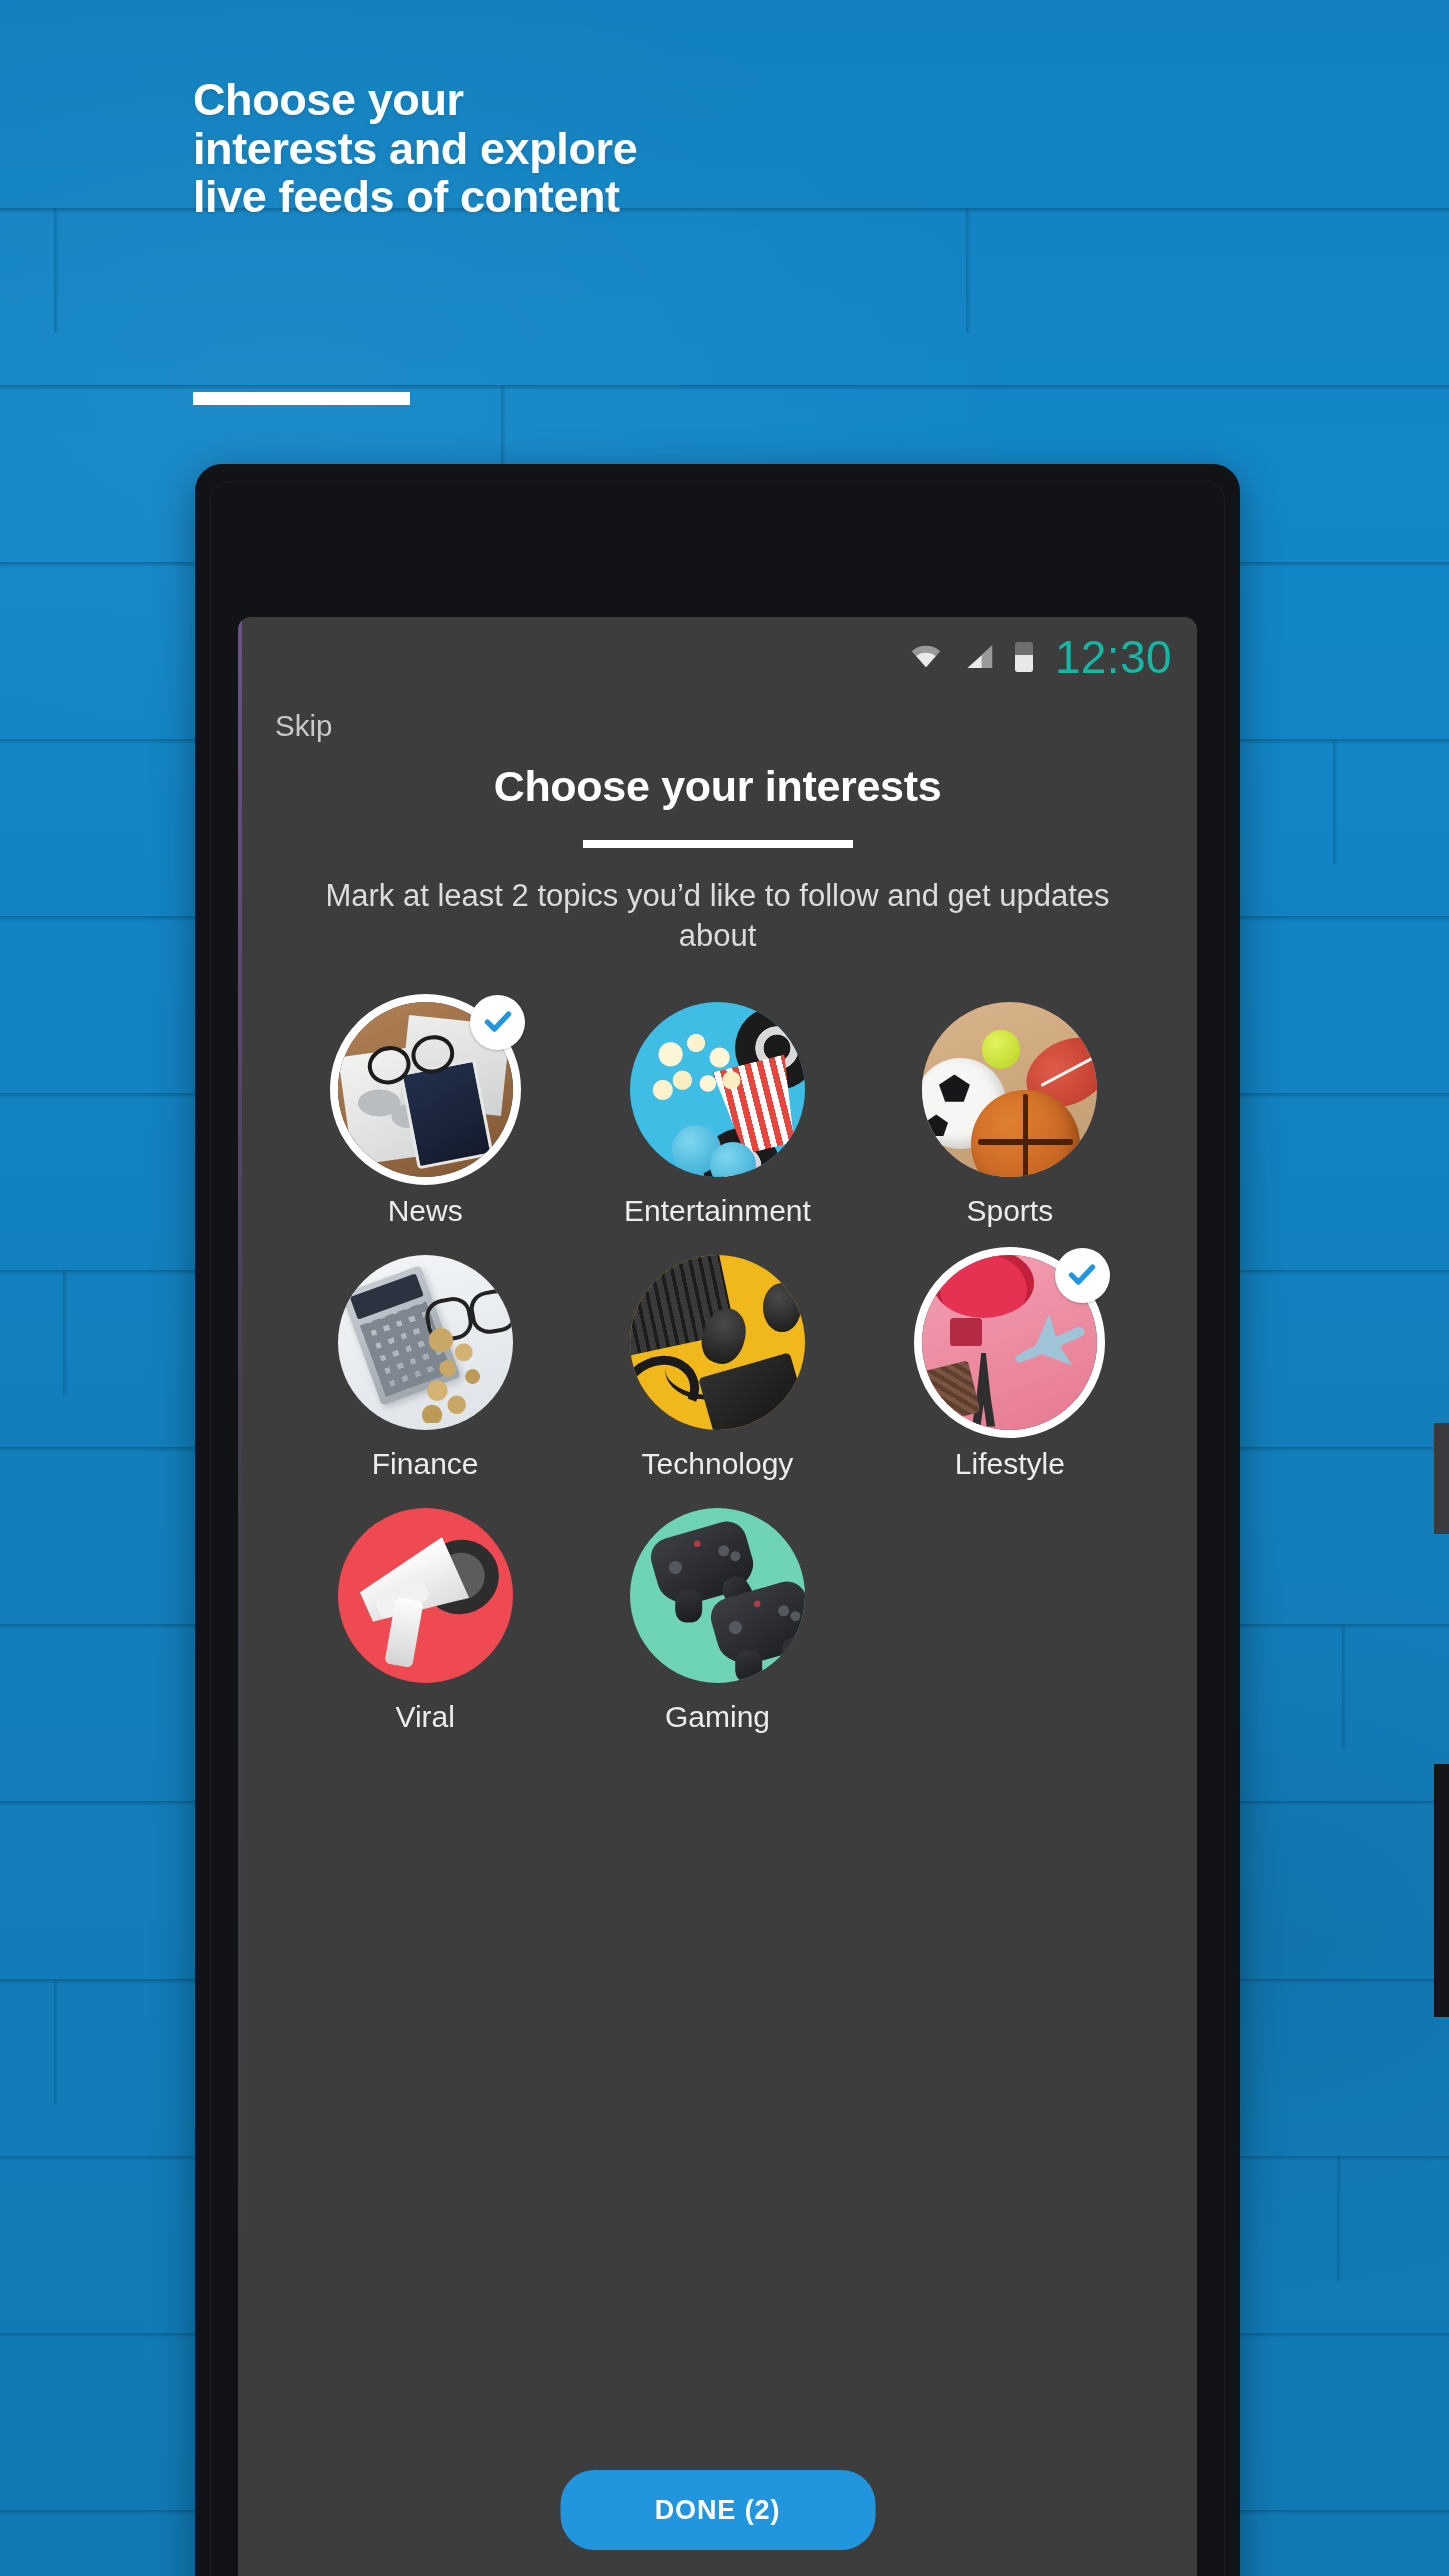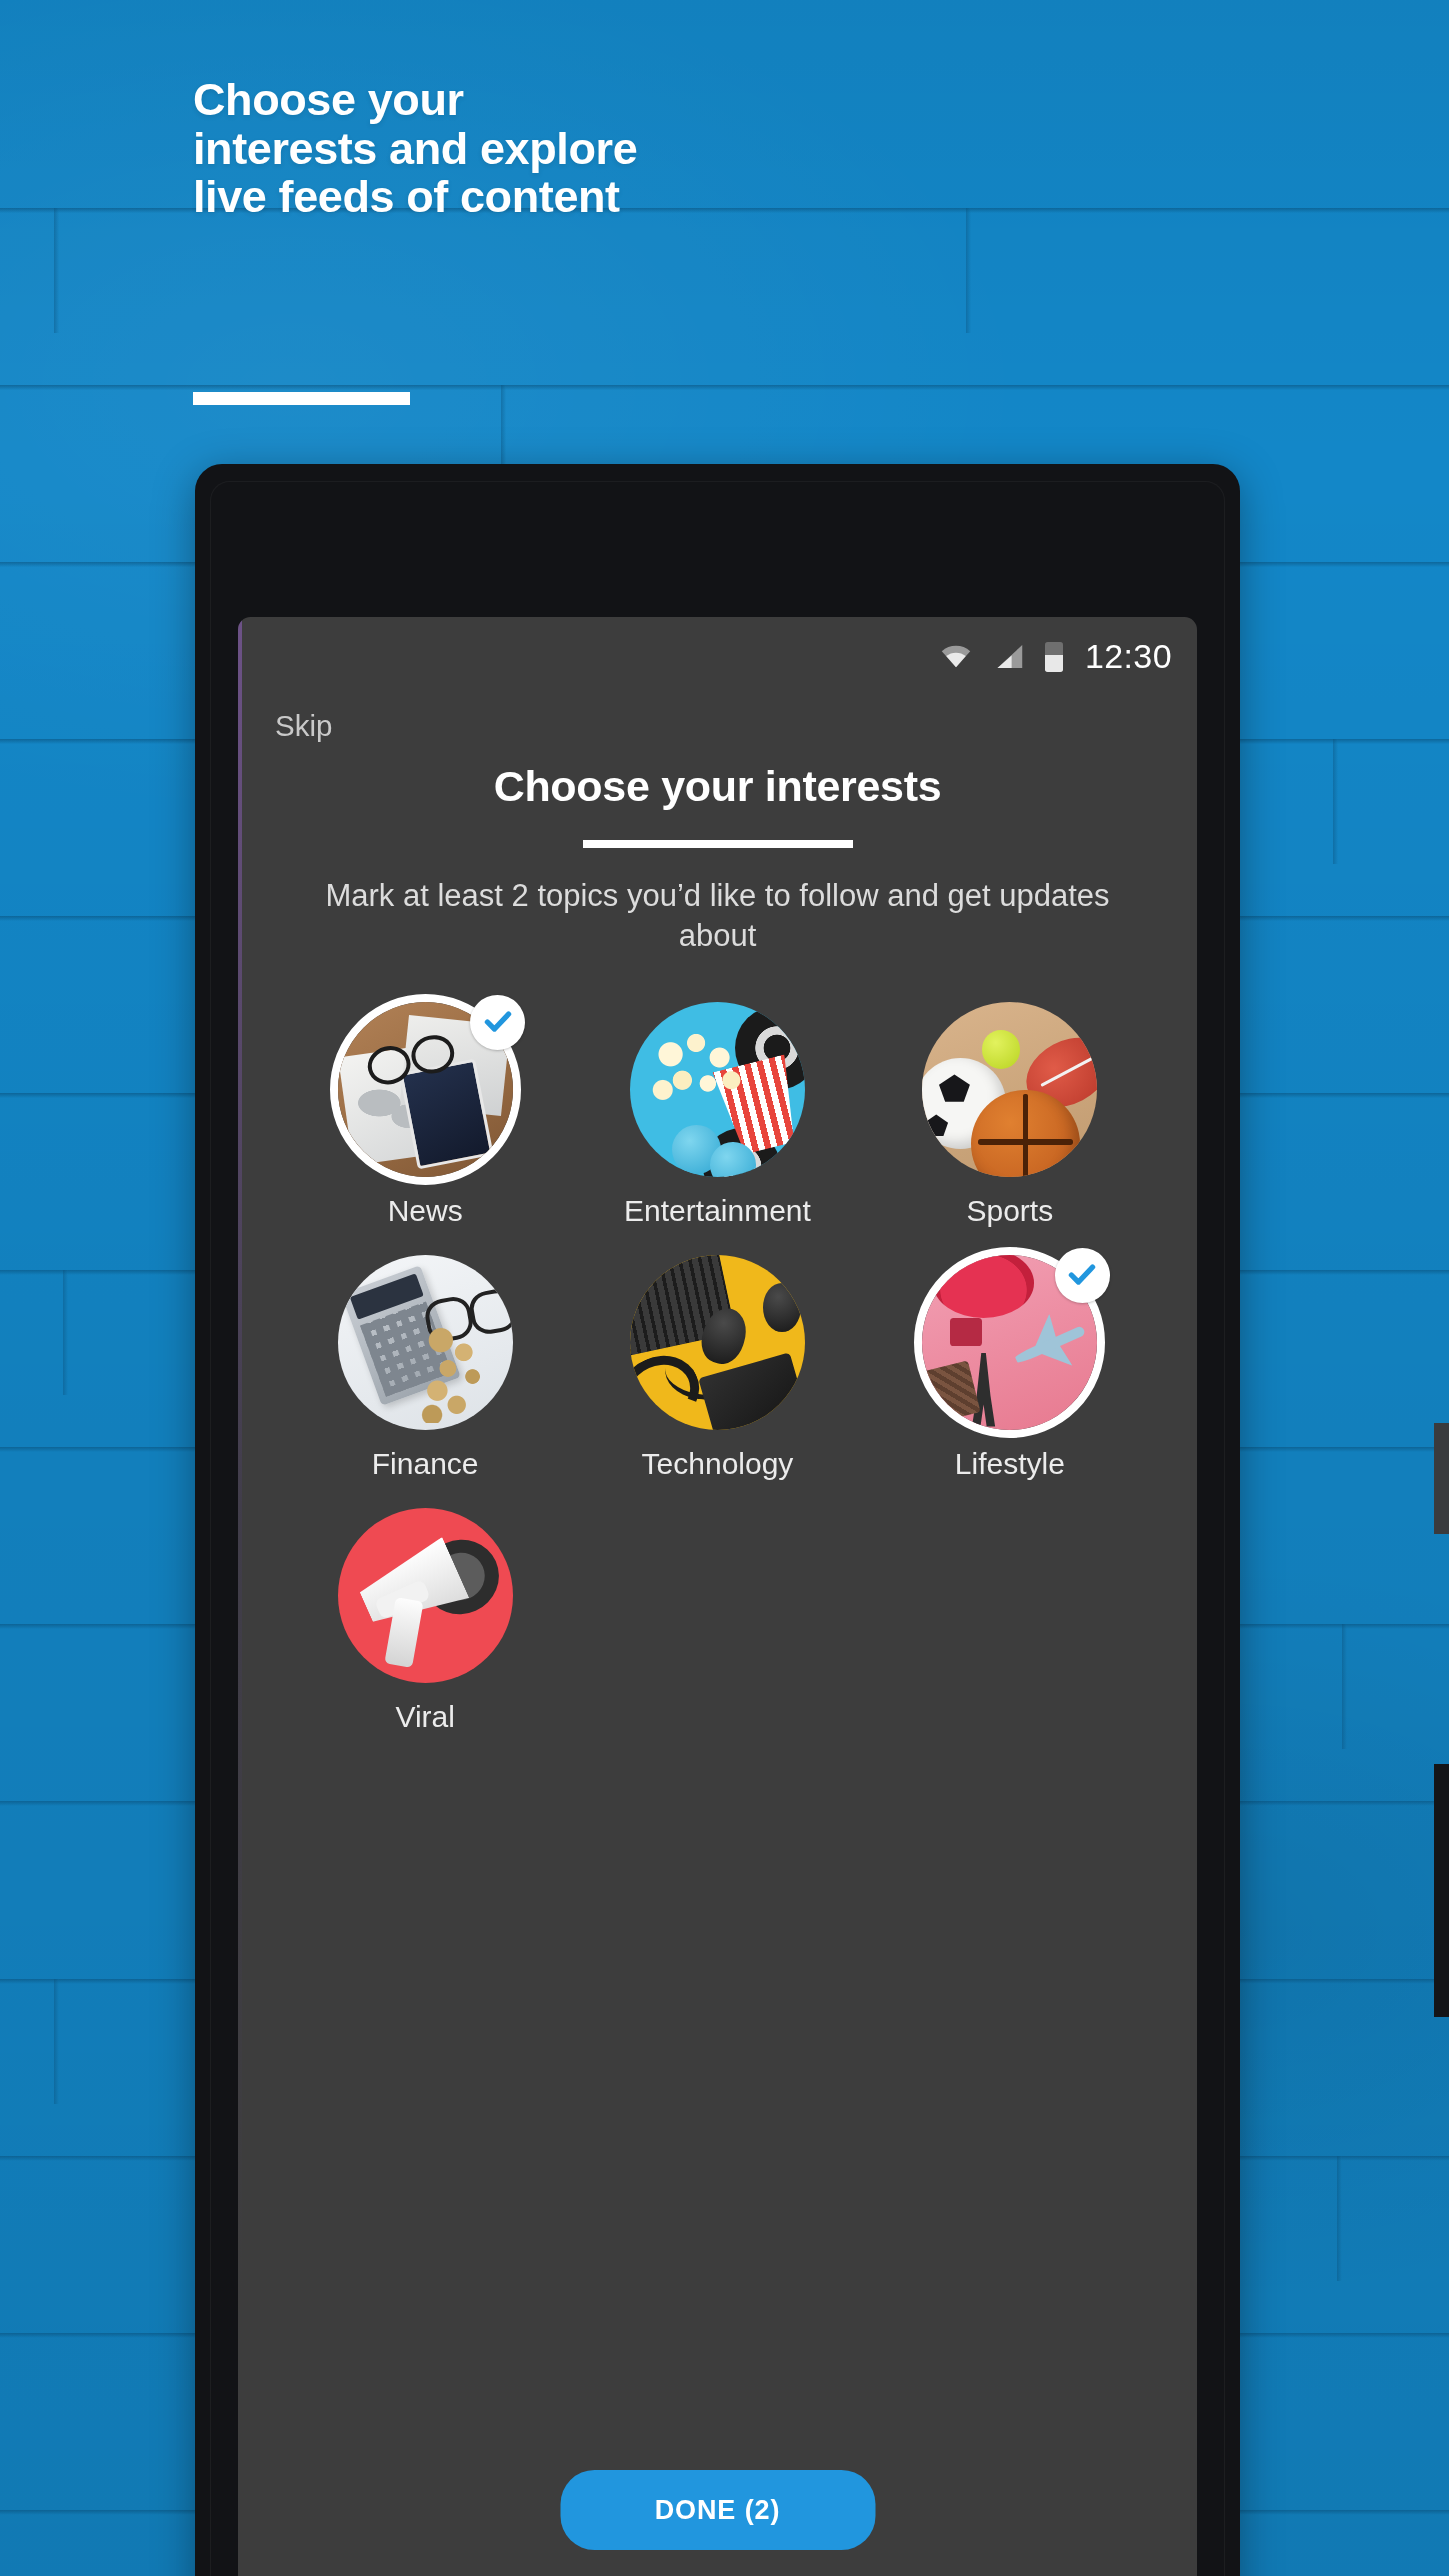--- a/index.html
+++ b/index.html
@@ -141,21 +141,21 @@
   }
   .sb-batt::before {
     content:""; position:absolute; left:4.5px; top:-3.6px;
     width:9px; height:4.5px; border-radius:1.8px 1.8px 0 0; background:#6f6f6f;
   }
   .sb-batt .lvl {
     position:absolute; left:0; bottom:0; width:100%; height:55%;
     background:#e8e8e8;
   }
   .sb-time {
-    color:#ffffff; font-size:34px; letter-spacing:0.4px;
+    color:#14b8a6; font-size:46px; letter-spacing:0.4px;
     font-family:"Liberation Sans", sans-serif;
   }
 
   
   .skip {
     position:absolute; left:37px; top:92px;
     color:#c9c9c9; font-size:29.5px;
   }
 
   
@@ -732,20 +732,35 @@
                   <span class="horn"></span>
                     <span class="cone"></span>
                   <span class="grip"></span>
                     <span class="handle"></span>
                 </div>
               </div>
             </div>
             <div class="cell-label">Viral</div>
           </div>
 
+          <div class="cell">
+            <div class="avatar-wrap">
+              <div class="avatar">
+                <div class="thumb art-game">
+                  <span class="pad1">
+                      <span class="dots1"></span>
+                    </span>
+                  <span class="pad2">
+                      <span class="dots2"></span>
+                    </span>
+                </div>
+              </div>
+            </div>
+            <div class="cell-label">Gaming</div>
+          </div>
 
           <div class="cell empty"></div>
         </div>
 
       </div>
 
       <button class="done-btn">DONE (2)</button>
     </div>
   </div>
 </div>

